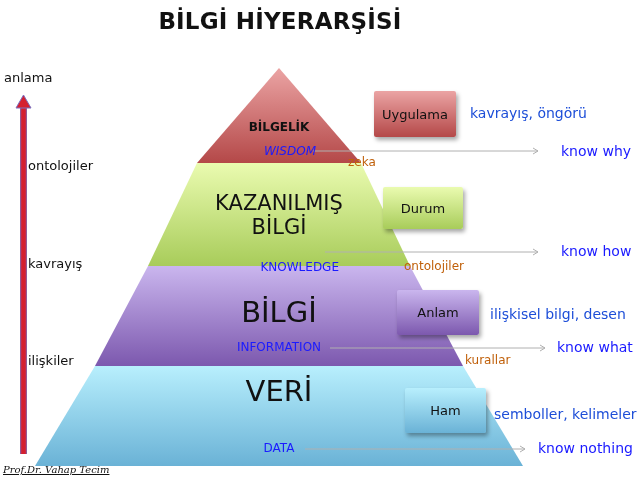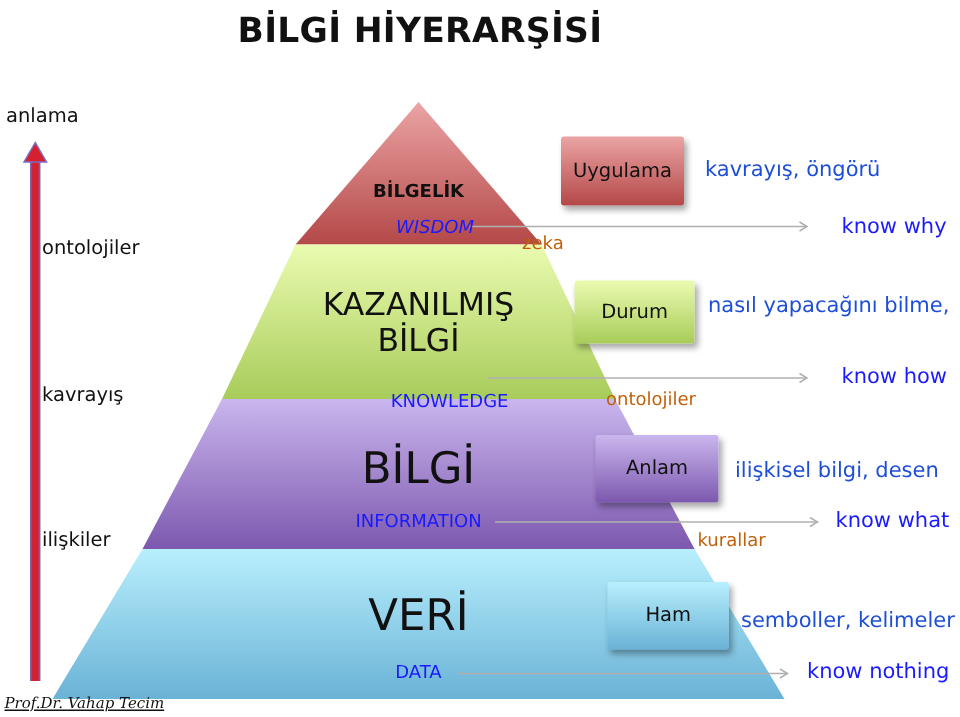--- a/index.html
+++ b/index.html
@@ -87,34 +87,33 @@
 <div class="abs layer-title" style="left:199px; width:160px; top:191px; font-size:21px; line-height:24px;">
   <div>KAZANILMIŞ</div>
   <div>BİLGİ</div>
 </div>
 <div class="abs layer-sub" style="left:219px; width:120px; top:260px;text-align:right;">KNOWLEDGE</div>
 <div class="abs kw" style="left:404px; top:259px;">ontolojiler</div>
 <div class="box" style="left:383px; top:187px; width:80px; height:42px; background:linear-gradient(#eafbb0,#a8cc5a);">
     <span>Durum</span>
   </div>
 <div class="abs desc" style="left:472px; top:195px; line-height:19px;">
-  <div>nasıl yapacağını bilme,</div>
 </div>
 <div class="abs know" style="left:561px; top:243px;">know how</div>
 
 <div class="abs layer-title" style="left:209px; width:140px; top:295px; font-size:29px;">BİLGİ</div>
 <div class="abs layer-sub" style="left:219px; width:120px; top:340px;">INFORMATION</div>
 <div class="abs kw" style="left:465px; top:353px;">kurallar</div>
 <div class="box" style="left:397px; top:290px; width:82px; height:45px; background:linear-gradient(#cab6ee,#7c58ae);">
     <span>Anlam</span>
   </div>
 <div class="abs desc" style="left:490px; top:306px;">ilişkisel bilgi, desen</div>
 <div class="abs know" style="left:557px; top:339px;">know what</div>
 
-<div class="abs layer-title" style="left:209px; width:140px; top:393px; font-size:29px;">VERİ</div>
+<div class="abs layer-title" style="left:209px; width:140px; top:374px; font-size:29px;">VERİ</div>
 <div class="abs layer-sub" style="left:229px; width:100px; top:441px;">DATA</div>
 <div class="box" style="left:405px; top:388px; width:81px; height:45px; background:linear-gradient(#b8effd,#6ab2d6);">
     <span>Ham</span>
   </div>
 <div class="abs desc" style="left:494px; top:406px;">semboller, kelimeler</div>
 <div class="abs know" style="left:538px; top:440px;">know nothing</div>
 
 <div id="author" class="abs">Prof.Dr. Vahap Tecim</div>
 
 </body></html>

